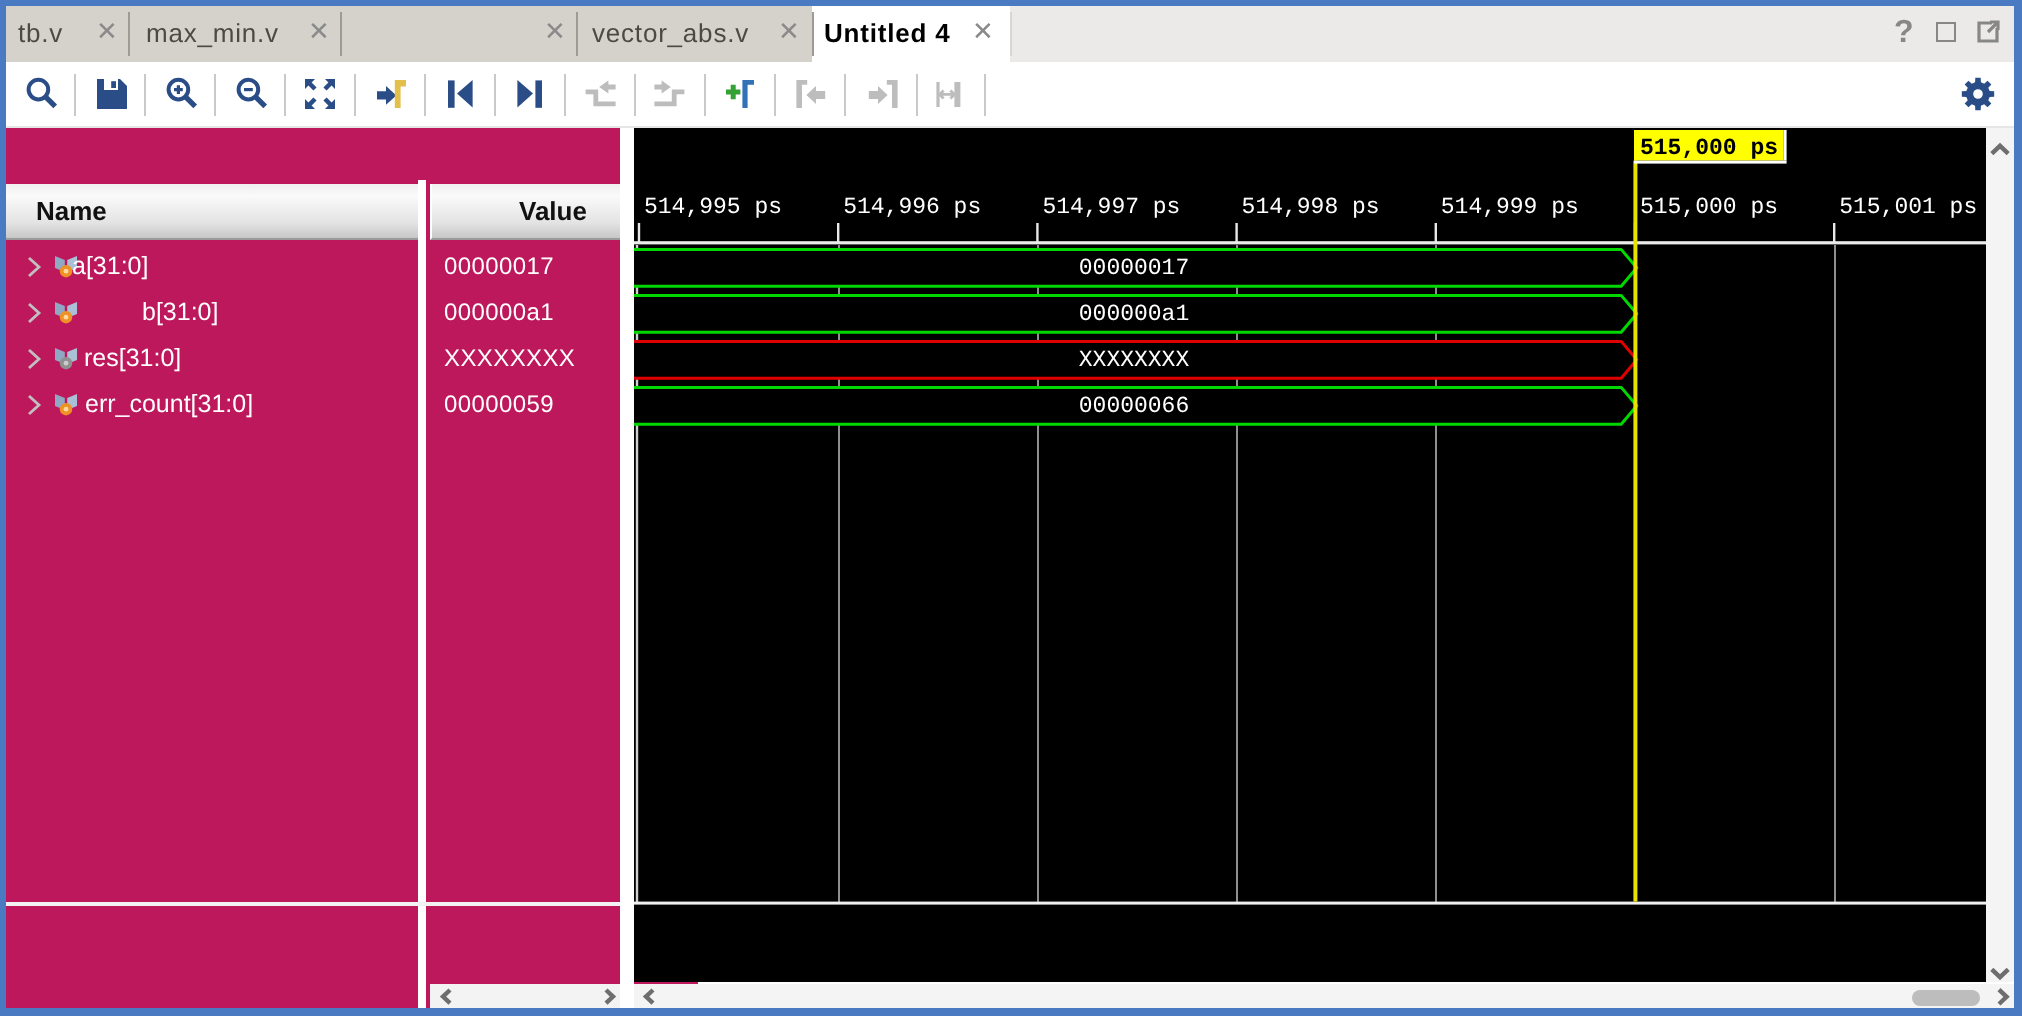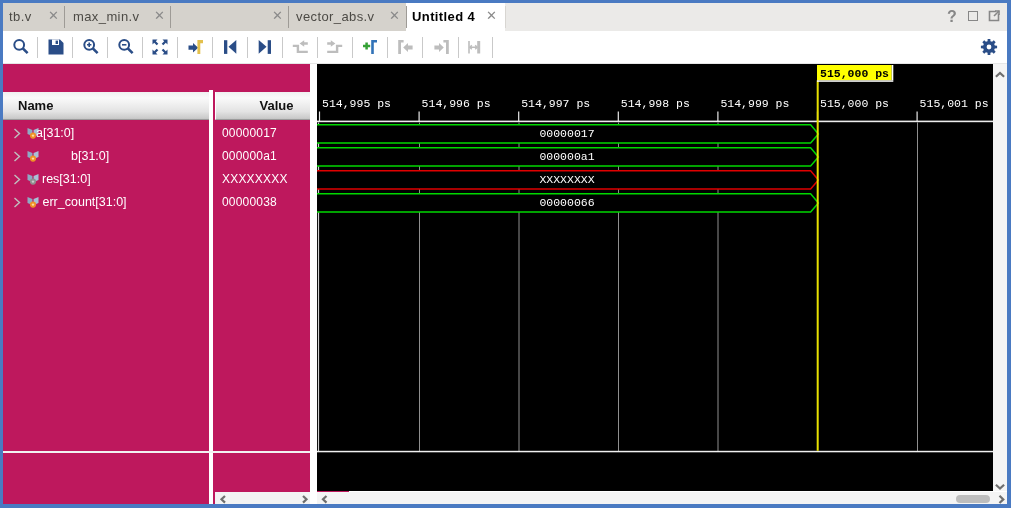--- a/index.html
+++ b/index.html
@@ -229,21 +229,21 @@
             <polygon points="0.5,1 5.4,3 5.4,9 0.5,7" fill="#8fa9c4"></polygon>
             <polygon points="11.5,1 6.6,3 6.6,9 11.5,7" fill="#a9c0d6"></polygon>
             <circle cx="6" cy="8.6" r="3.1" fill="#ef9226"></circle>
             <circle cx="6" cy="8.6" r="1.2" fill="#ffd9a0"></circle>
           </svg>
           <span class="abs" style="left:39.5px;">err_count[31:0]</span>
         </div>
     <div class="vrow" style="top:57.5px;">00000017</div>
     <div class="vrow" style="top:80.5px;">000000a1</div>
     <div class="vrow" style="top:103.5px;">XXXXXXXX</div>
-    <div class="vrow" style="top:126.5px;">00000038</div>
+    <div class="vrow" style="top:126.5px;">00000059</div>
   </div>
 
   <div id="wsep"></div>
   <div id="wblack"></div>
   <div id="vscrollR">
     <svg width="14" height="427">
       <path class="chev" d="M2.9,12.8 L7,8.9 L11.1,12.8"></path>
       <path class="chev" d="M2.9,420.7 L7,424.6 L11.1,420.7"></path>
     </svg>
   </div>

